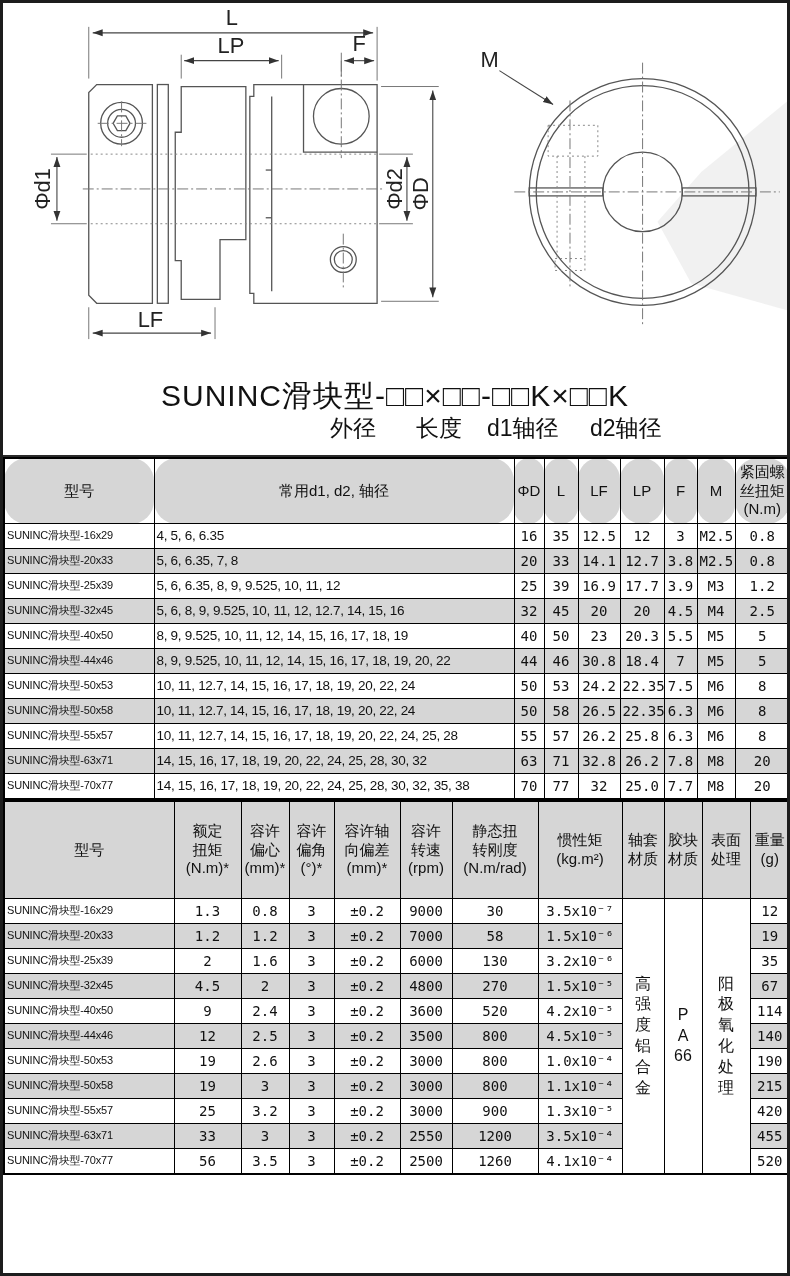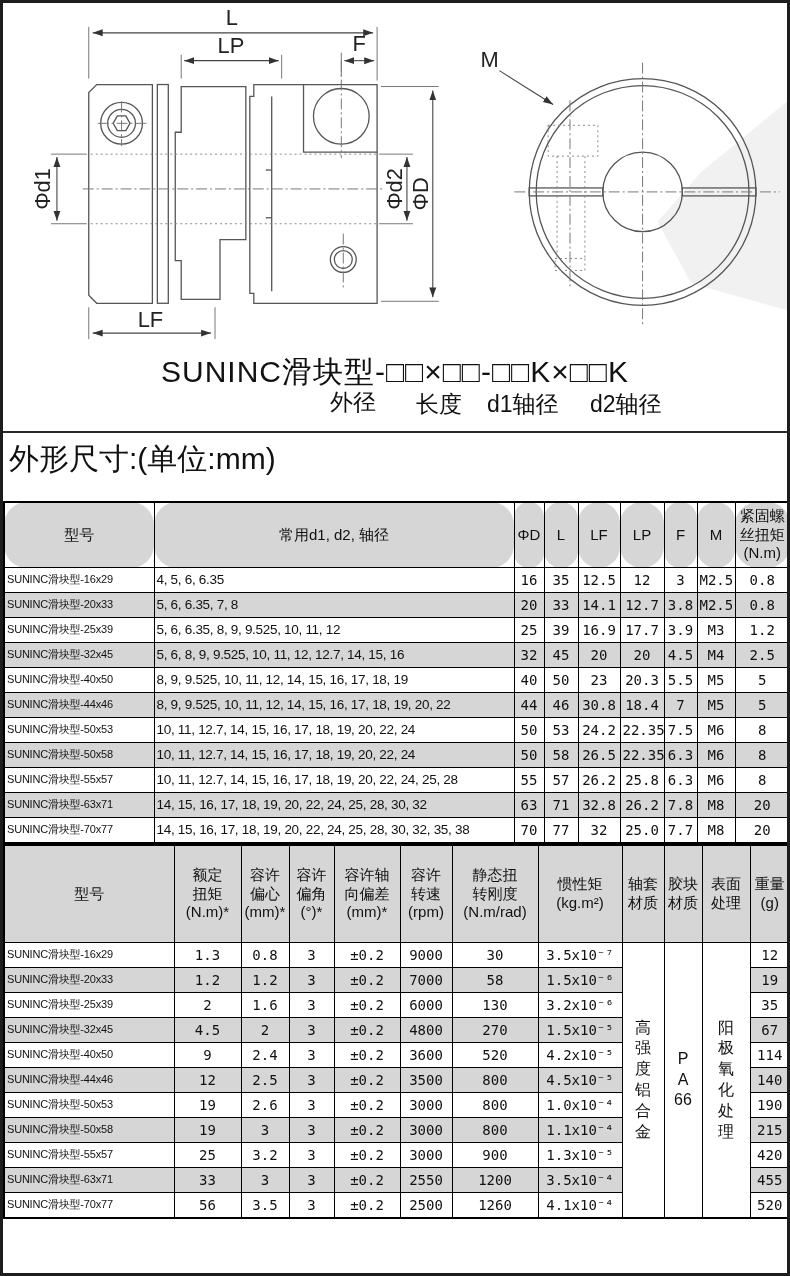--- a/index.html
+++ b/index.html
@@ -5,23 +5,23 @@
   html,body{margin:0;padding:0;background:#fff;}
   .page{
     position:relative;width:790px;height:1276px;box-sizing:border-box;
     border:3px solid #1d1d1d;background:#fff;overflow:hidden;
     font-family:"Liberation Sans",sans-serif;color:#111;
   }
   
   .drawing{display:block;width:784px;height:350px;}
   
   .naming{position:relative;height:72px;}
-  .formula{text-align:center;font-size:30px;line-height:38px;letter-spacing:1px;white-space:nowrap;}
+  .formula{text-align:center;font-size:30px;line-height:38px;letter-spacing:1px;white-space:nowrap;margin-top:24px;}
   .legend span{position:absolute;top:38px;font-size:23px;line-height:26px;}
-  .lg0{left:327px;font-family:Liberation Mono, monospace;} .lg1{left:413px;} .lg2{left:484px;} .lg3{left:587px;}
+  .lg0{left:327px;} .lg1{left:413px;} .lg2{left:484px;} .lg3{left:587px;}
   .rule{border-top:2px solid #2a2a2a;margin-top:6px;}
   
   .sec{font-size:30px;font-weight:400;margin:8px 6px 24px 6px;line-height:36px;}
   .sec2{margin:14px 6px 12px 6px;}
   
   table{border-collapse:collapse;width:784px;table-layout:fixed;border:2px solid #000;}
   th,td{border:1px solid #000;padding:0 2px;overflow:hidden;white-space:nowrap;}
   th{background:#d6d6d6;font-weight:400;font-size:15px;white-space:pre-line;line-height:1.25;text-align:center;}
   td{height:24px;font-size:15px;line-height:1.05;}
   .t1 th{height:64px;border-radius:23px;}
@@ -144,21 +144,20 @@
     <div class="legend">
       <span class="lg0">外径</span>
       <span class="lg1">长度</span>
       <span class="lg2">d1轴径</span>
       <span class="lg3">d2轴径</span>
     </div>
   </div>
 
   <div class="rule"></div>
 
-  <h2 class="sec">外形尺寸:(单位:mm)</h2>
 
   <table class="t1">
     <colgroup>
       <col style="width:150px">
         <col style="width:360px">
         <col style="width:30px">
         <col style="width:34px">
       <col style="width:42px">
         <col style="width:44px">
         <col style="width:33px">

